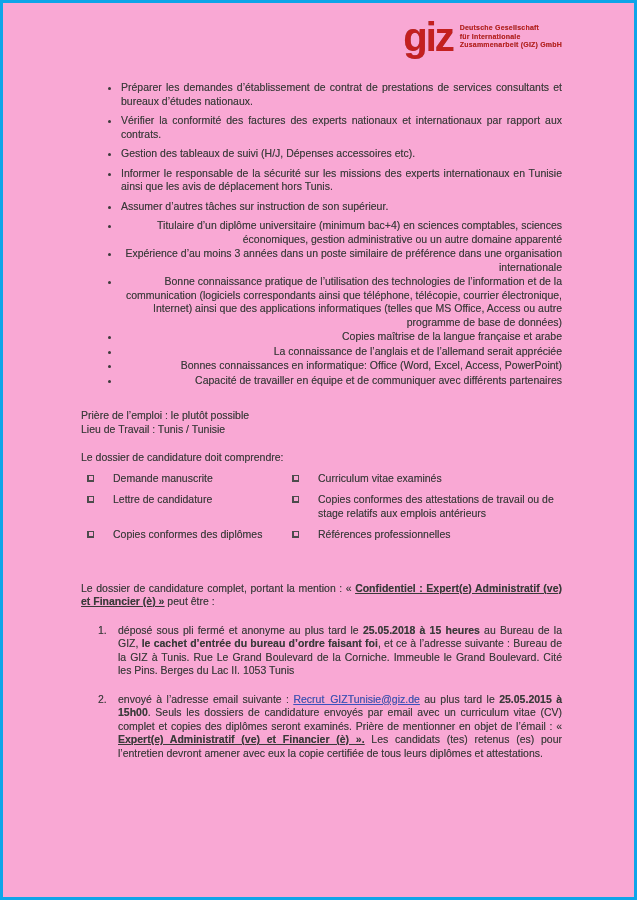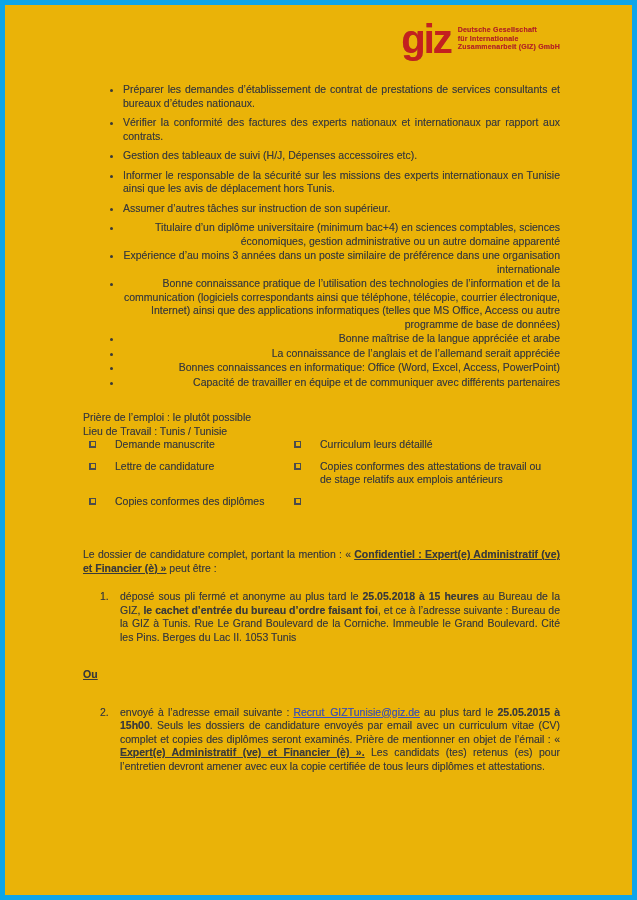--- a/index.html
+++ b/index.html
@@ -1,20 +1,20 @@
 <!DOCTYPE html>
 <html style="--brand: #c4201f; --link: #3a52c0; --ink: #3a3a3a;"><head>
 <meta charset="utf-8">
 <style>
   :root { --ink:#3a3a3a; --brand:#c4201f; --link:#3a52c0; }
   * { box-sizing:border-box; }
   html,body { margin:0; padding:0; background:#ffffff; }
   .page {
-    width:637px; height:900px; margin:0 auto; background:#eab308;
-    border:5px solid #0ea5e9;
+    width:637px; height:900px; margin:0 auto; background:#f9a8d4;
+    border:3px solid #0ea5e9;
     font-family:"Liberation Sans", sans-serif;
     color:var(--ink); font-size:10.5px; line-height:13.5px;
     padding:14px 72px 4px 78px; overflow:hidden;
   }
   
   .logo-row { display:flex; justify-content:flex-end; margin-bottom:24px; }
   .logo { display:flex; align-items:center; }
   .brand {
     color:var(--brand); font-weight:700; font-size:40px; line-height:40px;
     letter-spacing:-2px; margin-right:7px;
@@ -68,55 +68,56 @@
     <li>Gestion des tableaux de suivi (H/J, Dépenses accessoires etc).</li>
     <li>Informer le responsable de la sécurité sur les missions des experts internationaux en Tunisie ainsi que les avis de déplacement hors Tunis.</li>
     <li>Assumer d’autres tâches sur instruction de son supérieur.</li>
   </ul>
 
 
   <ul class="profile">
     <li>Titulaire d’un diplôme universitaire (minimum bac+4) en sciences comptables, sciences économiques, gestion administrative ou un autre domaine apparenté</li>
     <li>Expérience d’au moins 3 années dans un poste similaire de préférence dans une organisation internationale</li>
     <li>Bonne connaissance pratique de l’utilisation des technologies de l’information et de la communication (logiciels correspondants ainsi que téléphone, télécopie, courrier électronique, Internet) ainsi que des applications informatiques (telles que MS Office, Access ou autre programme de base de données)</li>
-    <li>Bonne maîtrise de la langue appréciée et arabe</li>
+    <li>Copies maîtrise de la langue française et arabe</li>
     <li>La connaissance de l’anglais et de l’allemand serait appréciée</li>
     <li>Bonnes connaissances en informatique: Office (Word, Excel, Access, PowerPoint)</li>
     <li>Capacité de travailler en équipe et de communiquer avec différents partenaires</li>
   </ul>
 
   <div class="details">
     <p class="plain-line">Prière de l’emploi : le plutôt possible</p>
     <p class="plain-line">Lieu de Travail : Tunis / Tunisie</p>
   </div>
 
+  <div class="dossier-intro">Le dossier de candidature doit comprendre:</div>
 
   <div class="checklist">
     <span><span class="cbx"></span></span>
     <span class="cell">Demande manuscrite</span>
     <span><span class="cbx"></span></span>
-    <span class="cell">Curriculum leurs détaillé</span>
+    <span class="cell">Curriculum vitae examinés</span>
 
     <span><span class="cbx"></span></span>
     <span class="cell">Lettre de candidature</span>
     <span><span class="cbx"></span></span>
     <span class="cell">Copies conformes des attestations de travail ou de stage relatifs aux emplois antérieurs</span>
 
     <span><span class="cbx"></span></span>
     <span class="cell">Copies conformes des diplômes</span>
     <span><span class="cbx"></span></span>
+    <span class="cell">Références professionnelles</span>
   </div>
 
   <div class="mention"><span>Le dossier de candidature complet, portant la mention : « </span><span class="b u">Confidentiel : Expert(e) Administratif (ve) et Financier (è) »</span><span> peut être :</span></div>
 
   <div class="num-item">
     <span class="num">1.</span>
     <span class="ntext"><span>déposé sous pli fermé et anonyme au plus tard le </span><span class="b">25.05.2018 à 15 heures</span><span> au Bureau de la GIZ, </span><span class="b">le cachet d’entrée du bureau d’ordre faisant foi</span><span>, et ce à l’adresse suivante : Bureau de la GIZ à Tunis. Rue Le Grand Boulevard de la Corniche. Immeuble le Grand Boulevard. Cité les Pins. Berges du Lac II. 1053 Tunis</span></span>
   </div>
 
-  <div class="ou">Ou</div>
 
   <div class="num-item">
     <span class="num">2.</span>
     <span class="ntext"><span>envoyé à l’adresse email suivante :  </span><a class="link" href="#">Recrut_GIZTunisie@giz.de</a><span> au plus tard le </span><span class="b">25.05.2015 à 15h00</span><span>. Seuls les dossiers de candidature envoyés par email avec un curriculum vitae (CV) complet et copies des diplômes seront examinés. Prière de mentionner en objet de l’émail : « </span><span class="b u">Expert(e) Administratif (ve) et Financier (è) ».</span><span> Les candidats (tes) retenus (es) pour l’entretien devront amener avec eux la copie certifiée de tous leurs diplômes et attestations.</span></span>
   </div>
 
 </div>
 
 </body></html>

